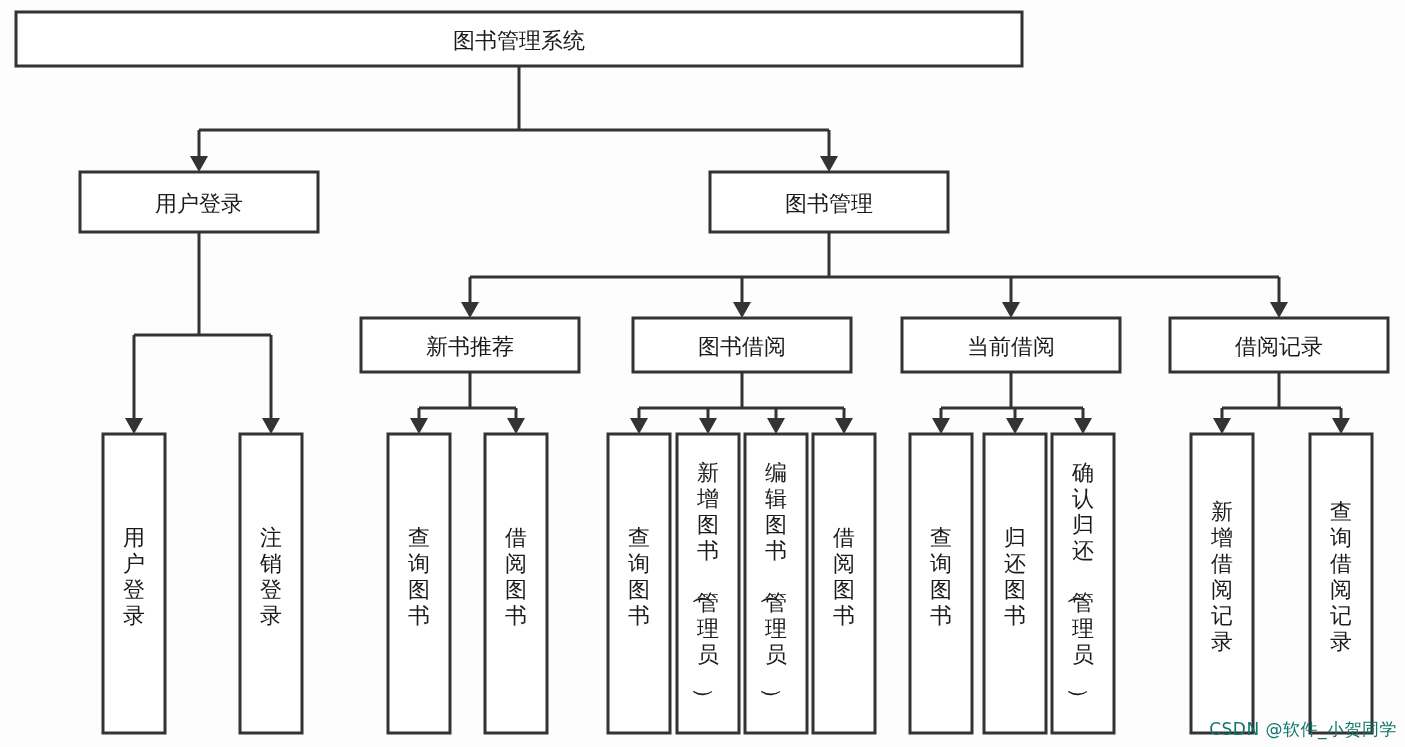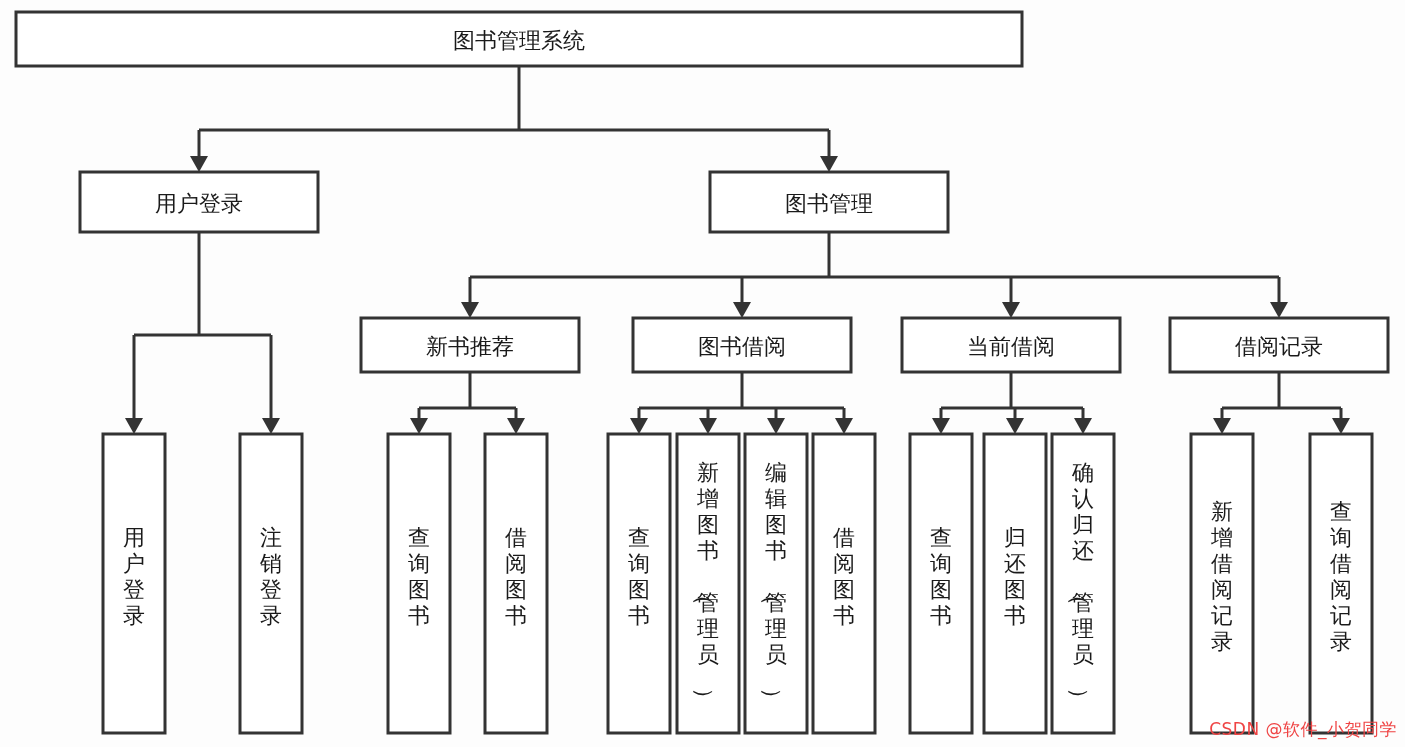--- a/index.html
+++ b/index.html
@@ -53,21 +53,21 @@
     font-size: 22px;
     fill: #1a1a1a;
     text-anchor: middle;
   }
   .watermark-text {
     position: absolute;
     right: 8px;
     bottom: 6px;
     font-family: "DejaVu Sans", "Liberation Sans", sans-serif;
     font-size: 17px;
-    color: #ef4444;
+    color: #0f766e;
     white-space: nowrap;
     letter-spacing: 0.5px;
   }
 </style>
 </head>
 <body>
 
 <div id="diagram-root">
   <svg class="flowchart" viewBox="0 0 1405 747">
     <defs>

